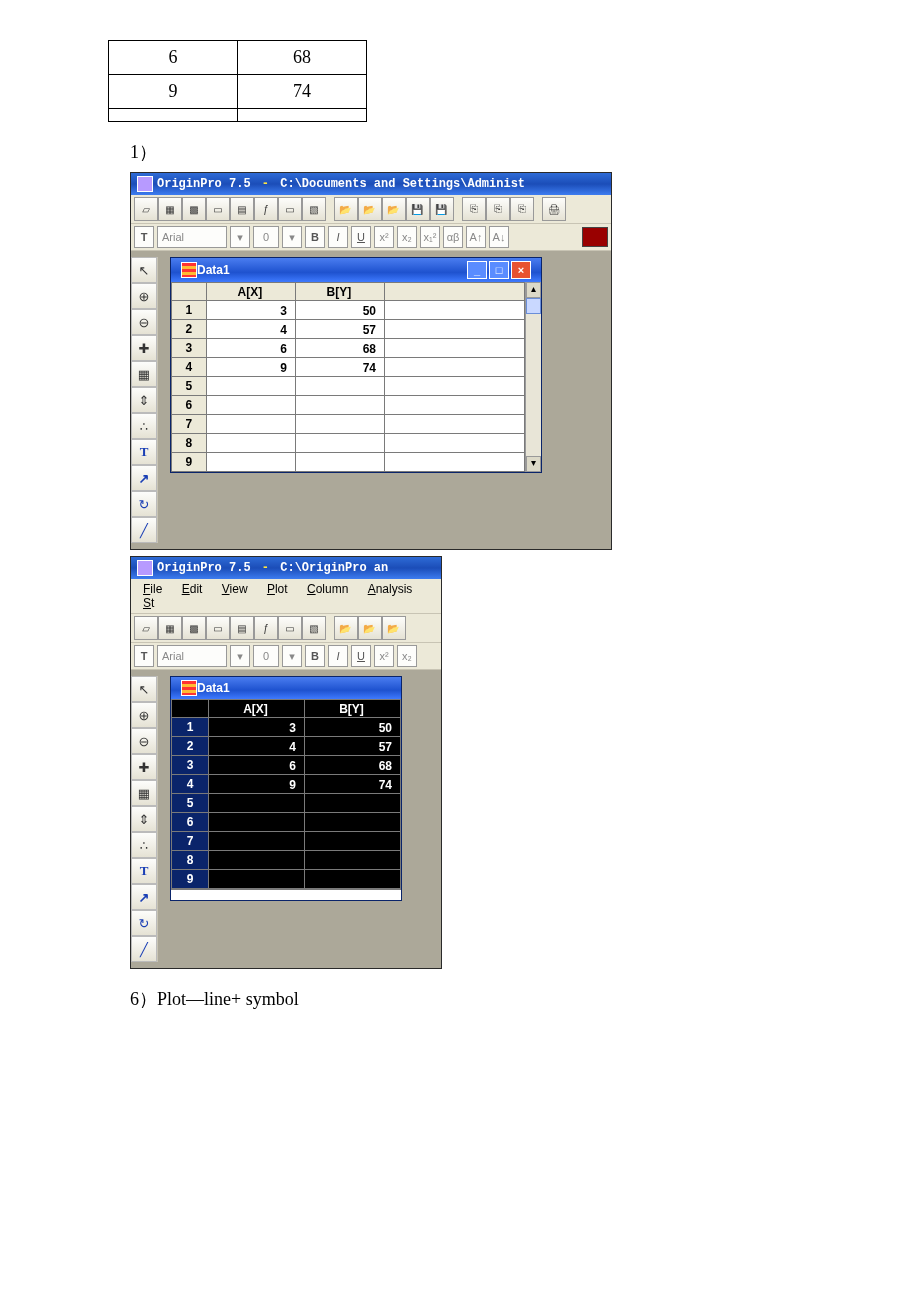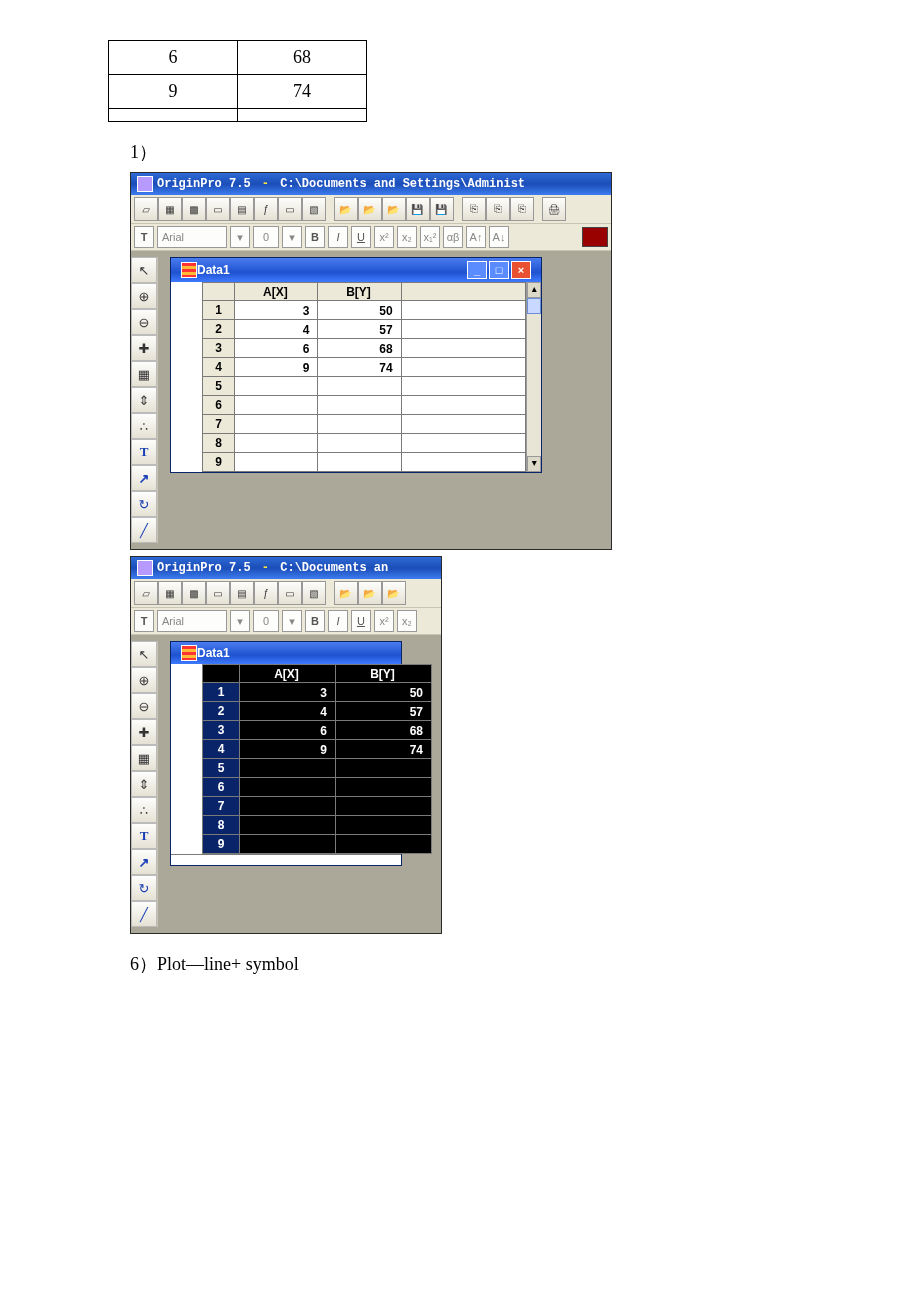--- a/index.html
+++ b/index.html
@@ -140,21 +140,21 @@
   .dw-ctrls { margin-left:auto; display:flex; gap:2px; }
   .dw-ctrls div {
     width: 18px; height: 16px; border: 1px solid #fff;
     display:flex; align-items:center; justify-content:center;
     font-size:11px; font-weight:bold;
   }
   .dw-min { background:#5a8cff; color:#fff;}
   .dw-max { background:#5a8cff; color:#fff;}
   .dw-close { background:#e85230; color:#fff;}
   .dw-scroll-wrap { display:flex; }
-  .dw-table { border-collapse: collapse; margin-left: 31px; }
+  .dw-table { border-collapse: collapse; }
   .dw-table th, .dw-table td {
     border: 1px solid #7a7a7a;
     font-size: 12px;
     font-weight: bold;
     text-align: right;
     padding: 2px 8px 1px 6px;
     background: #fff;
     color: #000;
   }
   .dw-table th { background: #ece9d8; text-align:center; }
@@ -363,21 +363,30 @@
   </div>
 
   <div style="height:6px"></div>
 
   
   <div class="origin-window" style="width:310px;">
     <div class="titlebar">
       <span class="app-icon"></span>
       <span class="tt">OriginPro 7.5 </span>
       <span class="tt yellow">-</span>
-      <span class="tt"> C:\Documents an</span>
+      <span class="tt"> C:\OriginPro an</span>
+    </div>
+    <div class="menubar">
+      <span><u>F</u>ile</span>
+      <span><u>E</u>dit</span>
+      <span><u>V</u>iew</span>
+      <span><u>P</u>lot</span>
+      <span><u>C</u>olumn</span>
+      <span><u>A</u>nalysis</span>
+      <span><u>S</u>t</span>
     </div>
     <div class="toolbar">
       <div class="tb-btn">▱</div>
       <div class="tb-btn">▦</div>
       <div class="tb-btn">▩</div>
       <div class="tb-btn">▭</div>
       <div class="tb-btn">▤</div>
       <div class="tb-btn">ƒ</div>
       <div class="tb-btn">▭</div>
       <div class="tb-btn">▧</div>

